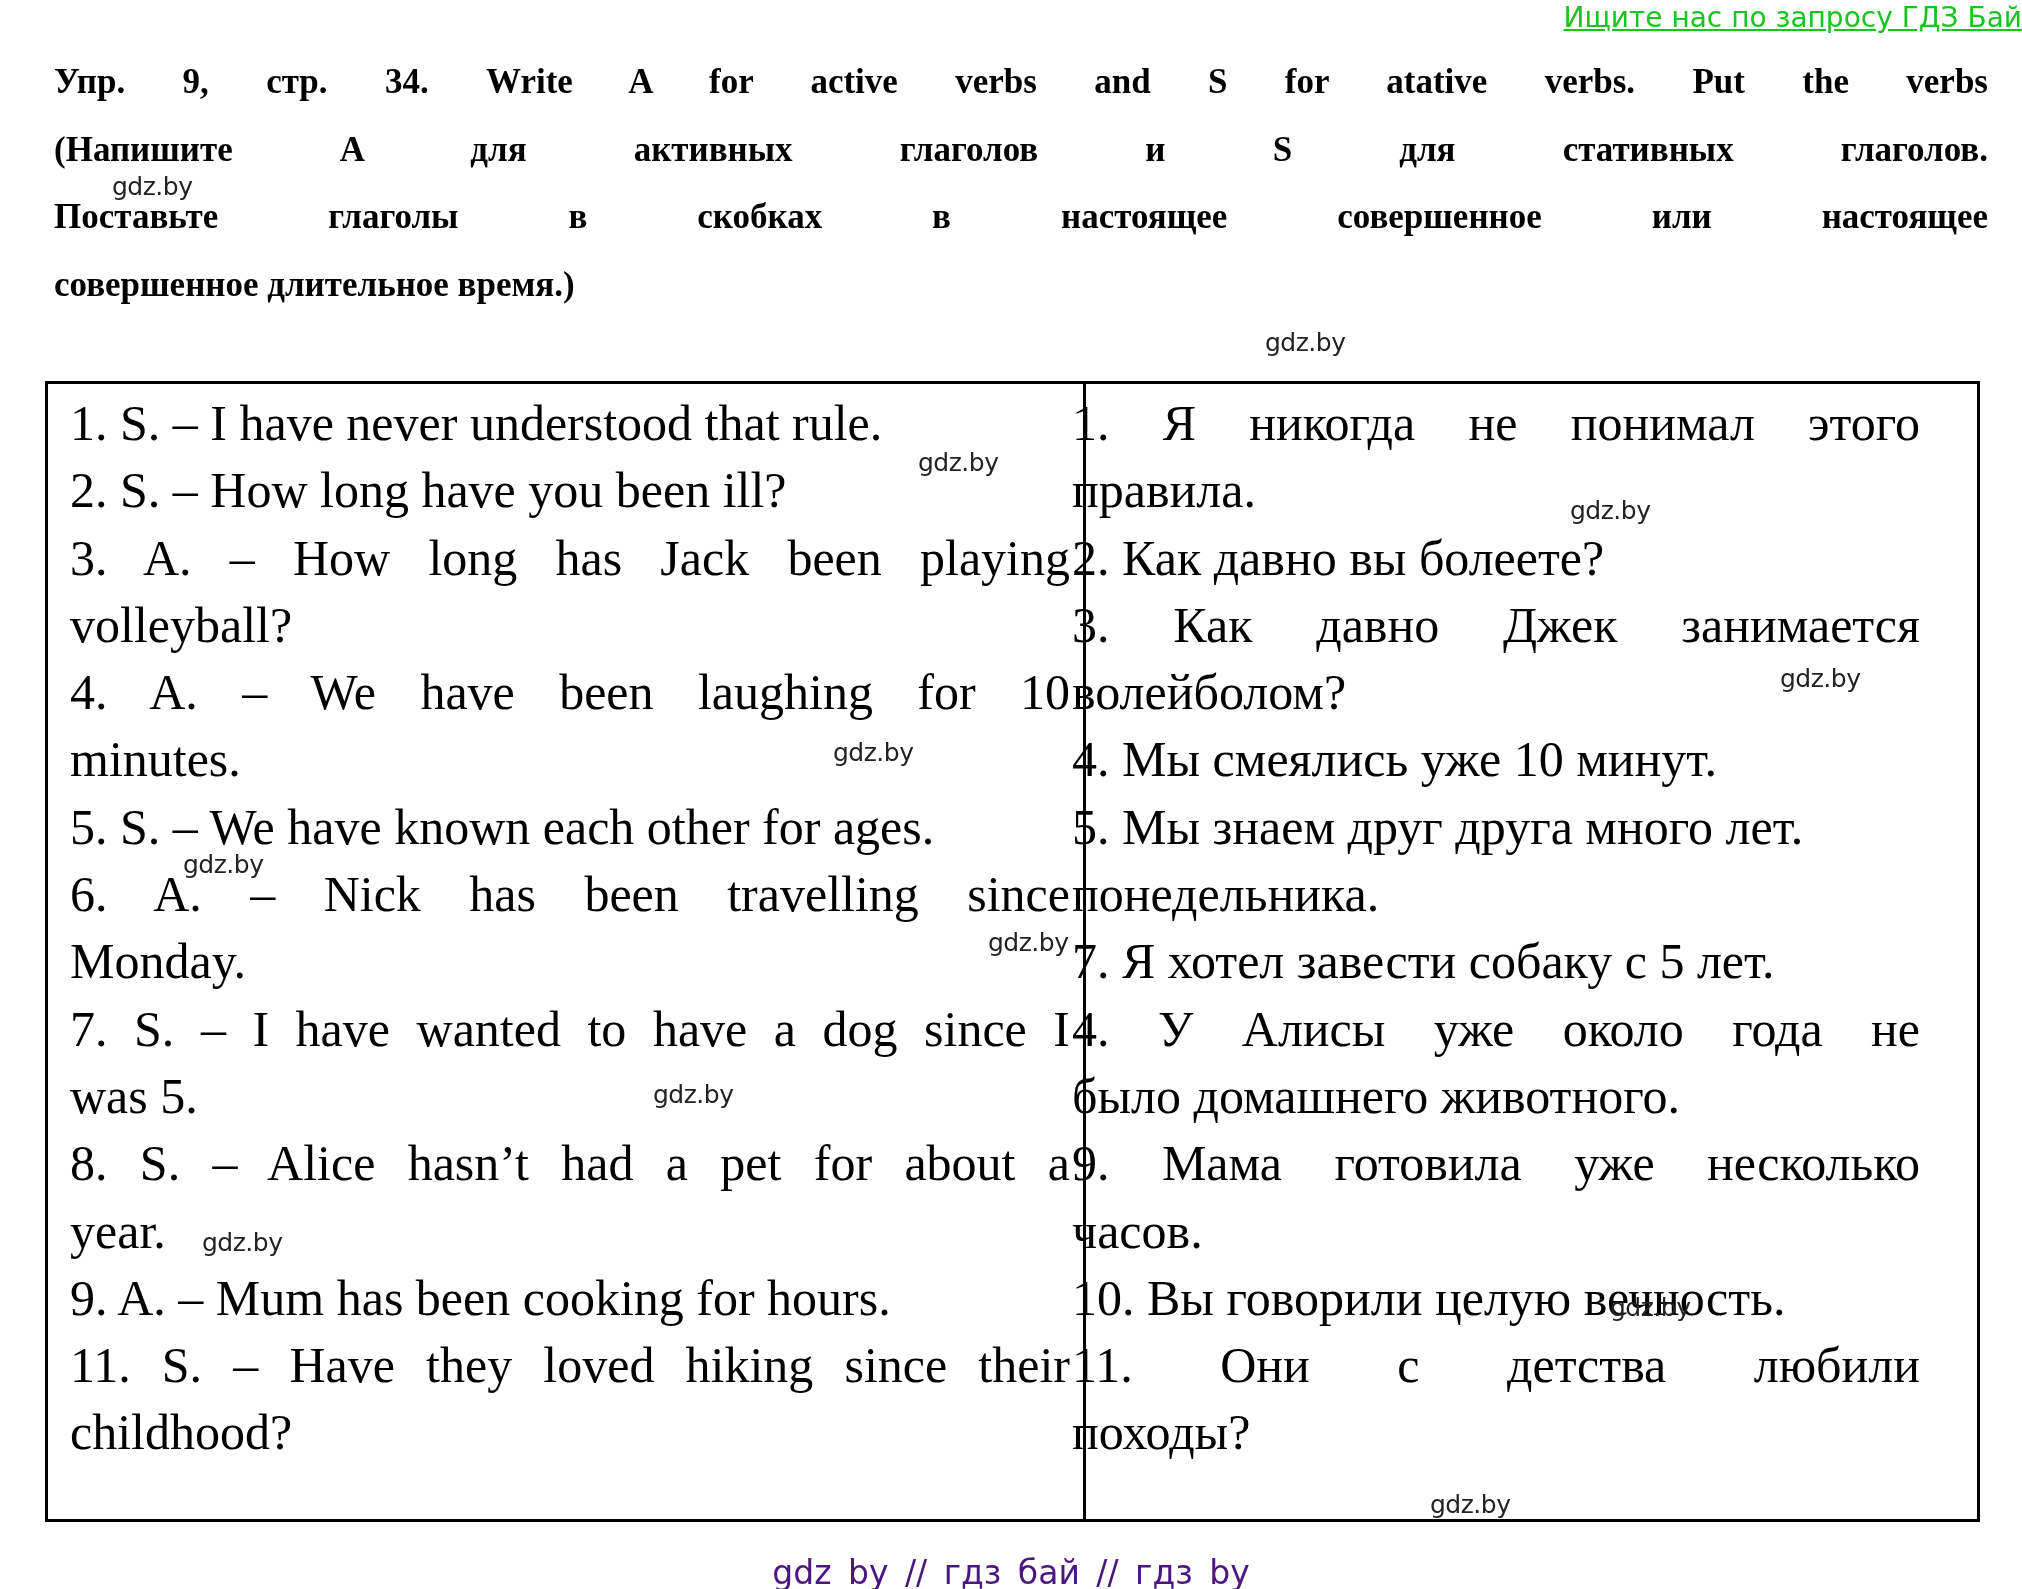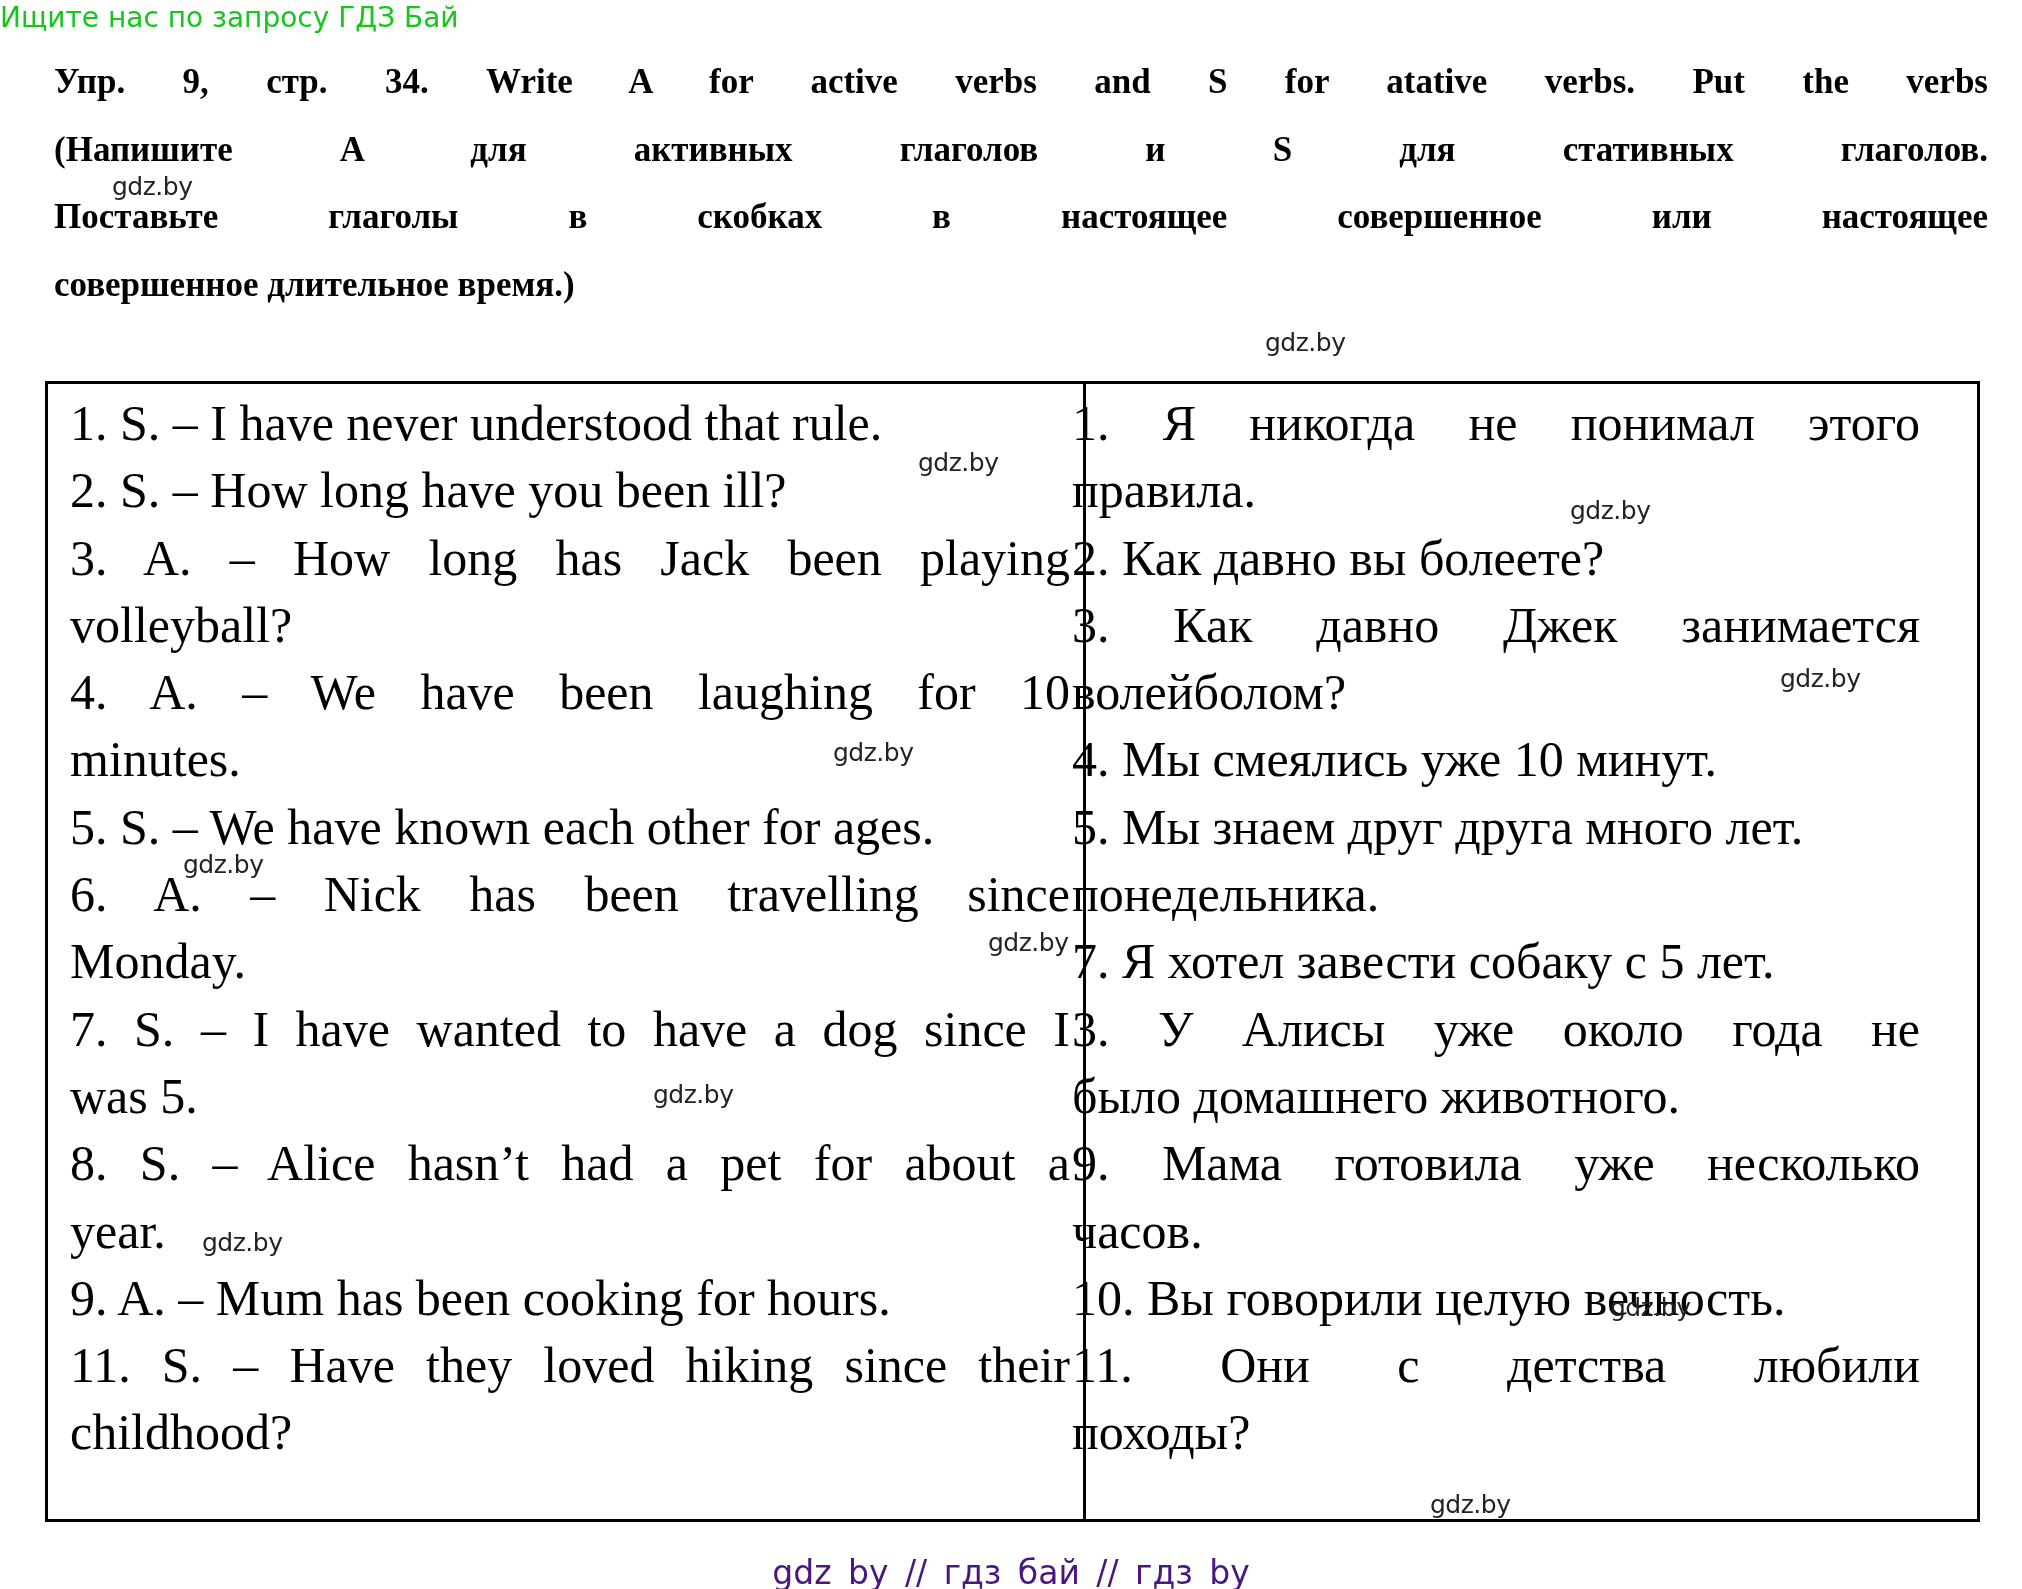--- a/index.html
+++ b/index.html
@@ -1,20 +1,20 @@
 <!DOCTYPE html>
 <html><head>
 <meta charset="utf-8">
 <style>
   html, body { margin:0; padding:0; background:#ffffff; }
   body { width:2022px; height:1589px; position:relative; overflow:hidden; }
   .promo {
     position:absolute; top:0; left:0; width:2022px; height:36px;
-    text-align:left; font-family:"DejaVu Sans", sans-serif;
-    font-size:28px; line-height:36px; color:#18c41e;
+    text-align:right; font-family:"DejaVu Sans", sans-serif;
+    font-size:28px; line-height:36px; color:#18c41e;text-decoration:underline;
   }
   .title {
     position:absolute; left:46px; top:48px; width:1934px;
     font-family:"Liberation Serif", serif; font-weight:bold;
     font-size:35px; line-height:67.5px; color:#000;
     text-align:justify; text-align-last:left;
     letter-spacing:0px;
     margin-left:8px;
   }
   .title .line { display:block; text-align:justify; text-align-last:justify; white-space:nowrap; }
@@ -80,21 +80,21 @@
   <div class="col right">
     <span class="ln j">1. Я никогда не понимал этого</span>
     <span class="ln">правила.</span>
     <span class="ln">2. Как давно вы болеете?</span>
     <span class="ln j">3. Как давно Джек занимается</span>
     <span class="ln">волейболом?</span>
     <span class="ln">4. Мы смеялись уже 10 минут.</span>
     <span class="ln">5. Мы знаем друг друга много лет.</span>
     <span class="ln">понедельника.</span>
     <span class="ln">7. Я хотел завести собаку с 5 лет.</span>
-    <span class="ln j">3. У Алисы уже около года не</span>
+    <span class="ln j">4. У Алисы уже около года не</span>
     <span class="ln">было домашнего животного.</span>
     <span class="ln j">9. Мама готовила уже несколько</span>
     <span class="ln">часов.</span>
     <span class="ln">10. Вы говорили целую вечность.</span>
     <span class="ln j">11. Они с детства любили</span>
     <span class="ln">походы?</span>
   </div>
 </div>
 
 <span class="wm" style="left:112px; top:172px;">gdz.by</span>

